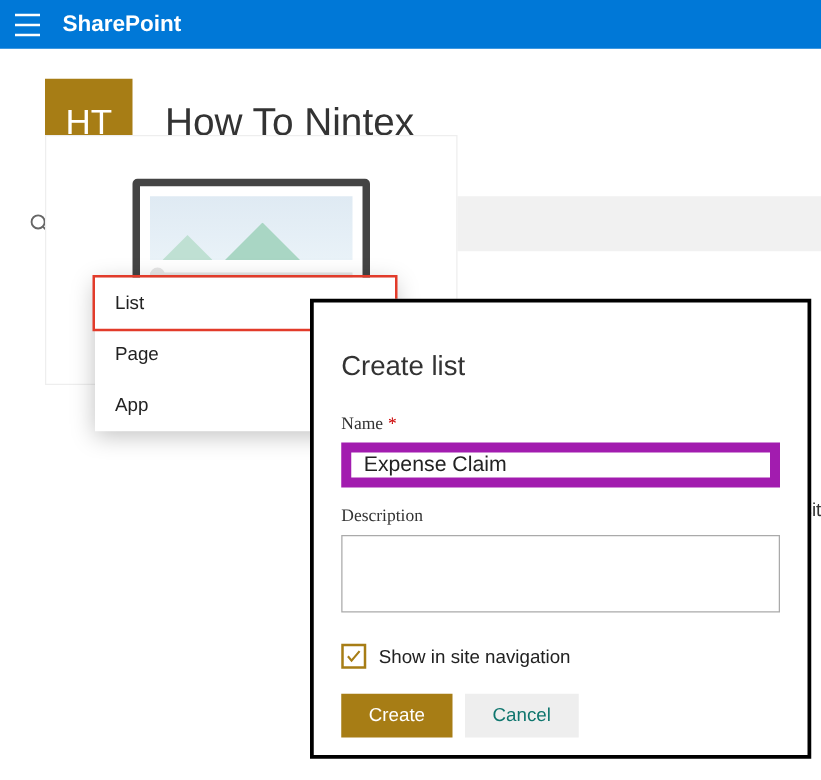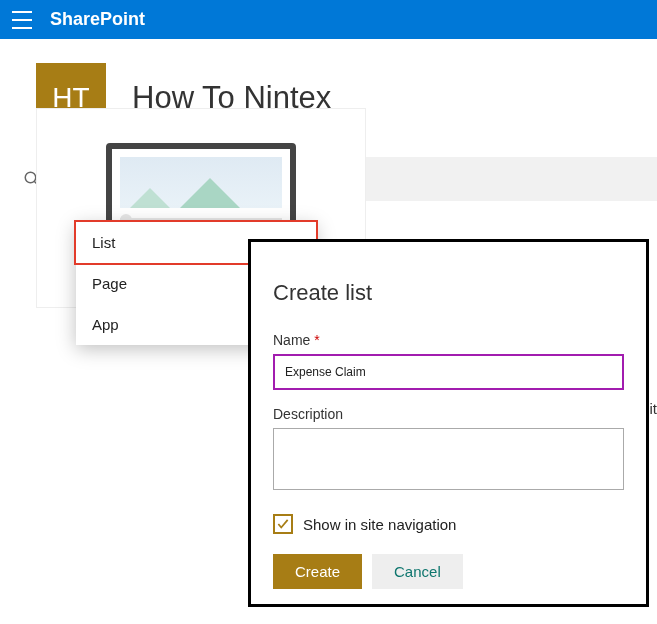--- a/index.html
+++ b/index.html
@@ -40,23 +40,23 @@
     .mlines { padding-top:6px; }
     .mlines div { height:5px; background:#e6e6e6; margin:4px 0; }
     .mlines .dot { width:12px; height:12px; border-radius:50%; background:#e6e6e6; float:left; margin-right:6px; }
 
     .newmenu { position:absolute; left:76px; top:222px; width:240px; background:#fff; box-shadow:0 4px 18px rgba(0,0,0,.25); z-index:20; }
     .newmenu .item { padding:12px 16px; font-size:15px; color:#222; cursor:pointer; }
     .newmenu .item.hot { border:2px solid #e23b2a; margin:-2px; }
 
     .panel { position:absolute; right:8px; top:226px; width:401px; height:368px; background:#fff; border:3px solid #000; z-index:30; padding:38px 22px 18px;margin-top:13px; }
     .panel h2 { font-size:22px; font-weight:300; color:#333; margin-bottom:26px; }
-    .field-label { font-size:14px; color:#333; margin-bottom:6px; }
+    .field-label { font-size:14px; color:#333; margin-bottom:6px;font-family:Liberation Serif, serif; }
     .req { color:#c00; margin-left:4px; }
-    .tinput { width:100%; height:36px; border:2px solid #a21caf; padding:6px 10px; font-size:12px; color:#222; outline:none; }
+    .tinput { width:100%; height:36px; border:8px solid #a21caf; padding:6px 10px; font-size:17px; color:#222; outline:none; }
     .desc { margin-top:16px; }
     .tarea { width:100%; height:62px; border:1px solid #aaa; padding:6px 10px; font-size:15px; resize:none; outline:none; }
     .chkrow { display:flex; align-items:center; margin-top:20px; font-size:15px; color:#222; }
     .chkbox { width:20px; height:20px; border:2px solid #a77d15; margin-right:10px; display:flex; align-items:center; justify-content:center; }
     .chkbox svg { width:14px; height:14px; stroke:#a77d15; stroke-width:3; fill:none; }
     .btnrow { display:flex; gap:10px; margin-top:20px; }
     .btn { padding:9px 22px; font-size:15px; cursor:pointer; border:none; }
     .btn.primary { background:#a77d15; color:#fff; }
     .btn.secondary { background:#eee; color:#0f766e; }
     .edge-cut { position:absolute; right:0; top:394px; font-size:15px; color:#333; }

